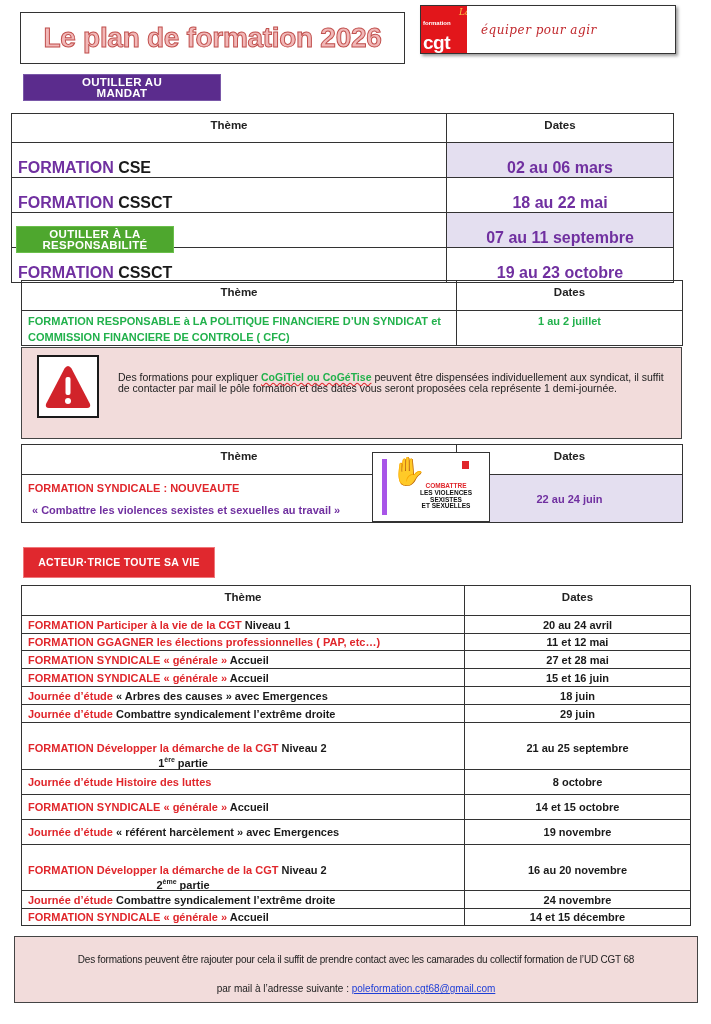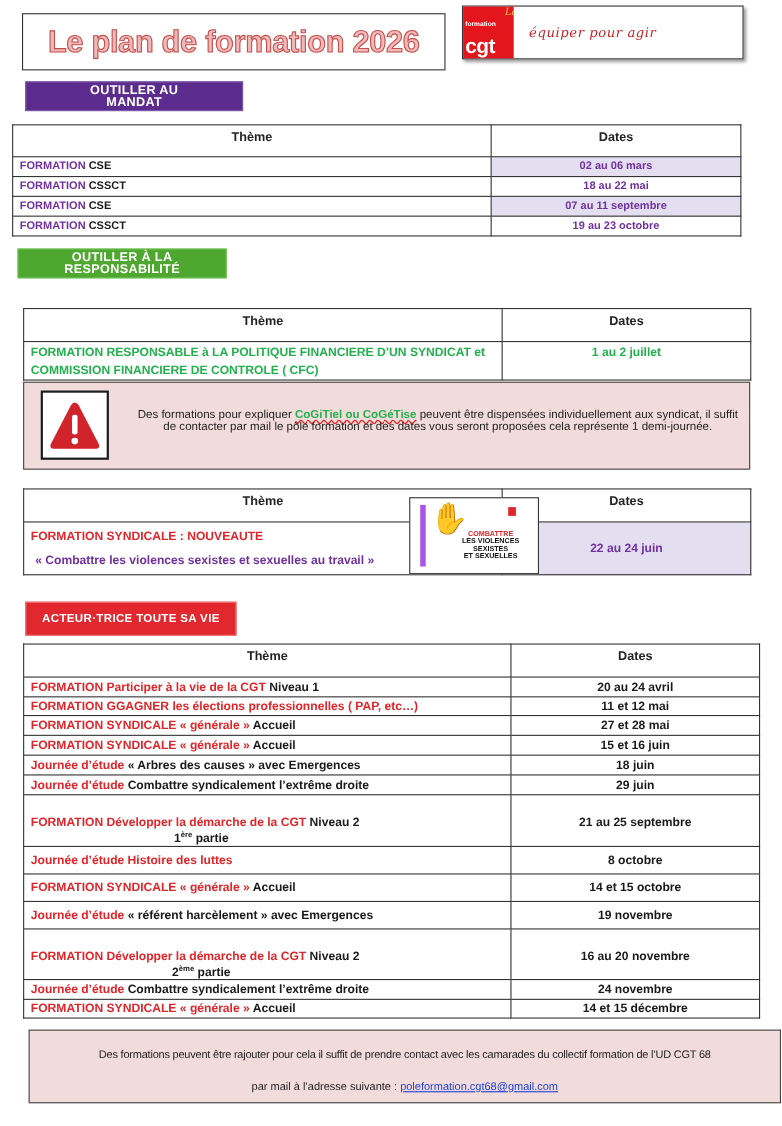--- a/index.html
+++ b/index.html
@@ -15,44 +15,44 @@
   .logo-box { left: 420px; top: 5px; width: 256px; height: 49px; border: 1.5px solid #333; box-shadow: 2px 2px 3px #999; background: #fff; display: flex; }
   .logo-red { width: 46px; height: 100%; background: #e2161b; position: relative; color: #fff; overflow: hidden; }
   .logo-red .small { position: absolute; top: 14px; left: 2px; font-size: 6px; font-weight: bold; }
   .logo-red .cgt { position: absolute; bottom: 0px; left: 2px; font-size: 19px; font-weight: bold; letter-spacing: -0.5px; line-height: 20px; }
   .logo-red .la { position: absolute; top: 1px; left: 14px; font-size: 9px; font-style: italic; color: #f6c045; font-family: "DejaVu Serif", serif; margin-left: 24px; }
   .logo-slogan { flex: 1; display: flex; align-items: center; padding-left: 14px; font-family: "DejaVu Serif", serif; font-style: italic; font-size: 12px; color: #c0262b; letter-spacing: 0.5px; }
 
   
   .badge { display: flex; align-items: center; justify-content: center; text-align: center; color: #fff; font-weight: bold; font-size: 11.5px; line-height: 11px; letter-spacing: 0.3px; }
   .badge-purple { left: 23px; top: 74px; width: 198px; height: 27px; background: #5b2c8d; border: 1px solid #7a58a8; }
-  .badge-green { left: 16px; top: 226px; width: 190px; height: 27px; background: #4ea72e; border: 1px solid #6abf4b; }
+  .badge-green { left: 16px; top: 226px; width: 158px; height: 27px; background: #4ea72e; border: 1px solid #6abf4b; }
   .badge-red { left: 23px; top: 547px; width: 192px; height: 31px; background: #e0282e; border: 1px solid #f0777a; font-size: 10.5px; }
 
   
   table { border-collapse: collapse; position: absolute; table-layout: fixed; font-size: 11px; }
   td, th { border: 1.5px solid #333; padding: 0 6px; font-weight: bold; vertical-align: middle; }
   th { font-size: 11.5px; text-align: center; vertical-align: top; padding-top: 5px; color: #222; }
   td.date { text-align: center; }
   .purple { color: #7030a0; }
   .red { color: #e0262b; }
   .green { color: #22b14c; }
   .black { color: #1a1a1a; }
   .shade-lav { background: #e4dff0; }
 
   #t1 { left: 11px; top: 113px; width: 662px; }
   #t1 th { height: 29px; }
-  #t1 td { height: 18px; font-size: 10px; padding-top: 0; }
+  #t1 td { height: 18px; font-size: 16px; padding-top: 16px; }
 
   #t2 { left: 21px; top: 280px; width: 661px; }
   #t2 th { height: 30px; }
   #t2 td { height: 33px; font-size: 11px; line-height: 16px; vertical-align: top; padding-top: 2px; }
 
   
-  .warn-box { left: 21px; top: 347px; width: 661px; height: 80px; background: #f2dcdb; border: 1.5px solid #444; text-align: center; }
+  .warn-box { left: 21px; top: 347px; width: 661px; height: 92px; background: #f2dcdb; border: 1.5px solid #444; }
   .warn-icon { position: absolute; left: 15px; top: 7px; width: 62px; height: 63px; border: 2px solid #1a1a1a; background: #fff; display: flex; align-items: center; justify-content: center; }
   .warn-text { position: absolute; left: 96px; top: 24px; width: 560px; font-size: 10.5px; line-height: 10.5px; color: #222; }
   .cog { color: #22b14c; font-weight: bold; text-decoration: underline wavy #e0262b; }
 
   #t3 { left: 21px; top: 444px; width: 661px; }
   #t3 th { height: 30px; }
   #t3 td { height: 48px; margin-left: 36px; }
   .t3-line1 { font-size: 11px; color: #e0262b; margin-bottom: 10px; }
   .t3-line2 { font-size: 11px; color: #7030a0; padding-left: 4px; }
 
@@ -65,21 +65,21 @@
 
   #t4 { left: 21px; top: 585px; width: 669px; }
   #t4 th { height: 30px; }
   #t4 td { font-size: 11px; }
   #t4 td.date { vertical-align: middle; }
   #t4 tr.tall td { vertical-align: top; padding-top: 19px; margin-left: 12px; }
   .sub-part { text-align: center; width: 310px; display: block; margin-top: 2px; }
   sup { font-size: 7px; }
 
   
-  .footer-box { left: 14px; top: 936px; width: 684px; height: 67px; background: #f2dcdb; border: 1.5px solid #444; margin-left: 12px; }
+  .footer-box { left: 14px; top: 936px; width: 684px; height: 67px; background: #f2dcdb; border: 1.5px solid #444; }
   .footer-line1 { position: absolute; left: 0; right: 0; top: 17px; text-align: center; font-size: 10px; color: #222; letter-spacing: -0.2px; }
   .footer-line2 { position: absolute; left: 0; right: 0; top: 46px; text-align: center; font-size: 10px; color: #222; }
   .footer-link { color: #1f3fd6; text-decoration: underline; text-align: center; }
 </style>
 </head>
 <body>
 
 <div class="abs title-box">
   <span class="title-text">Le plan de formation 2026</span>
 </div>

